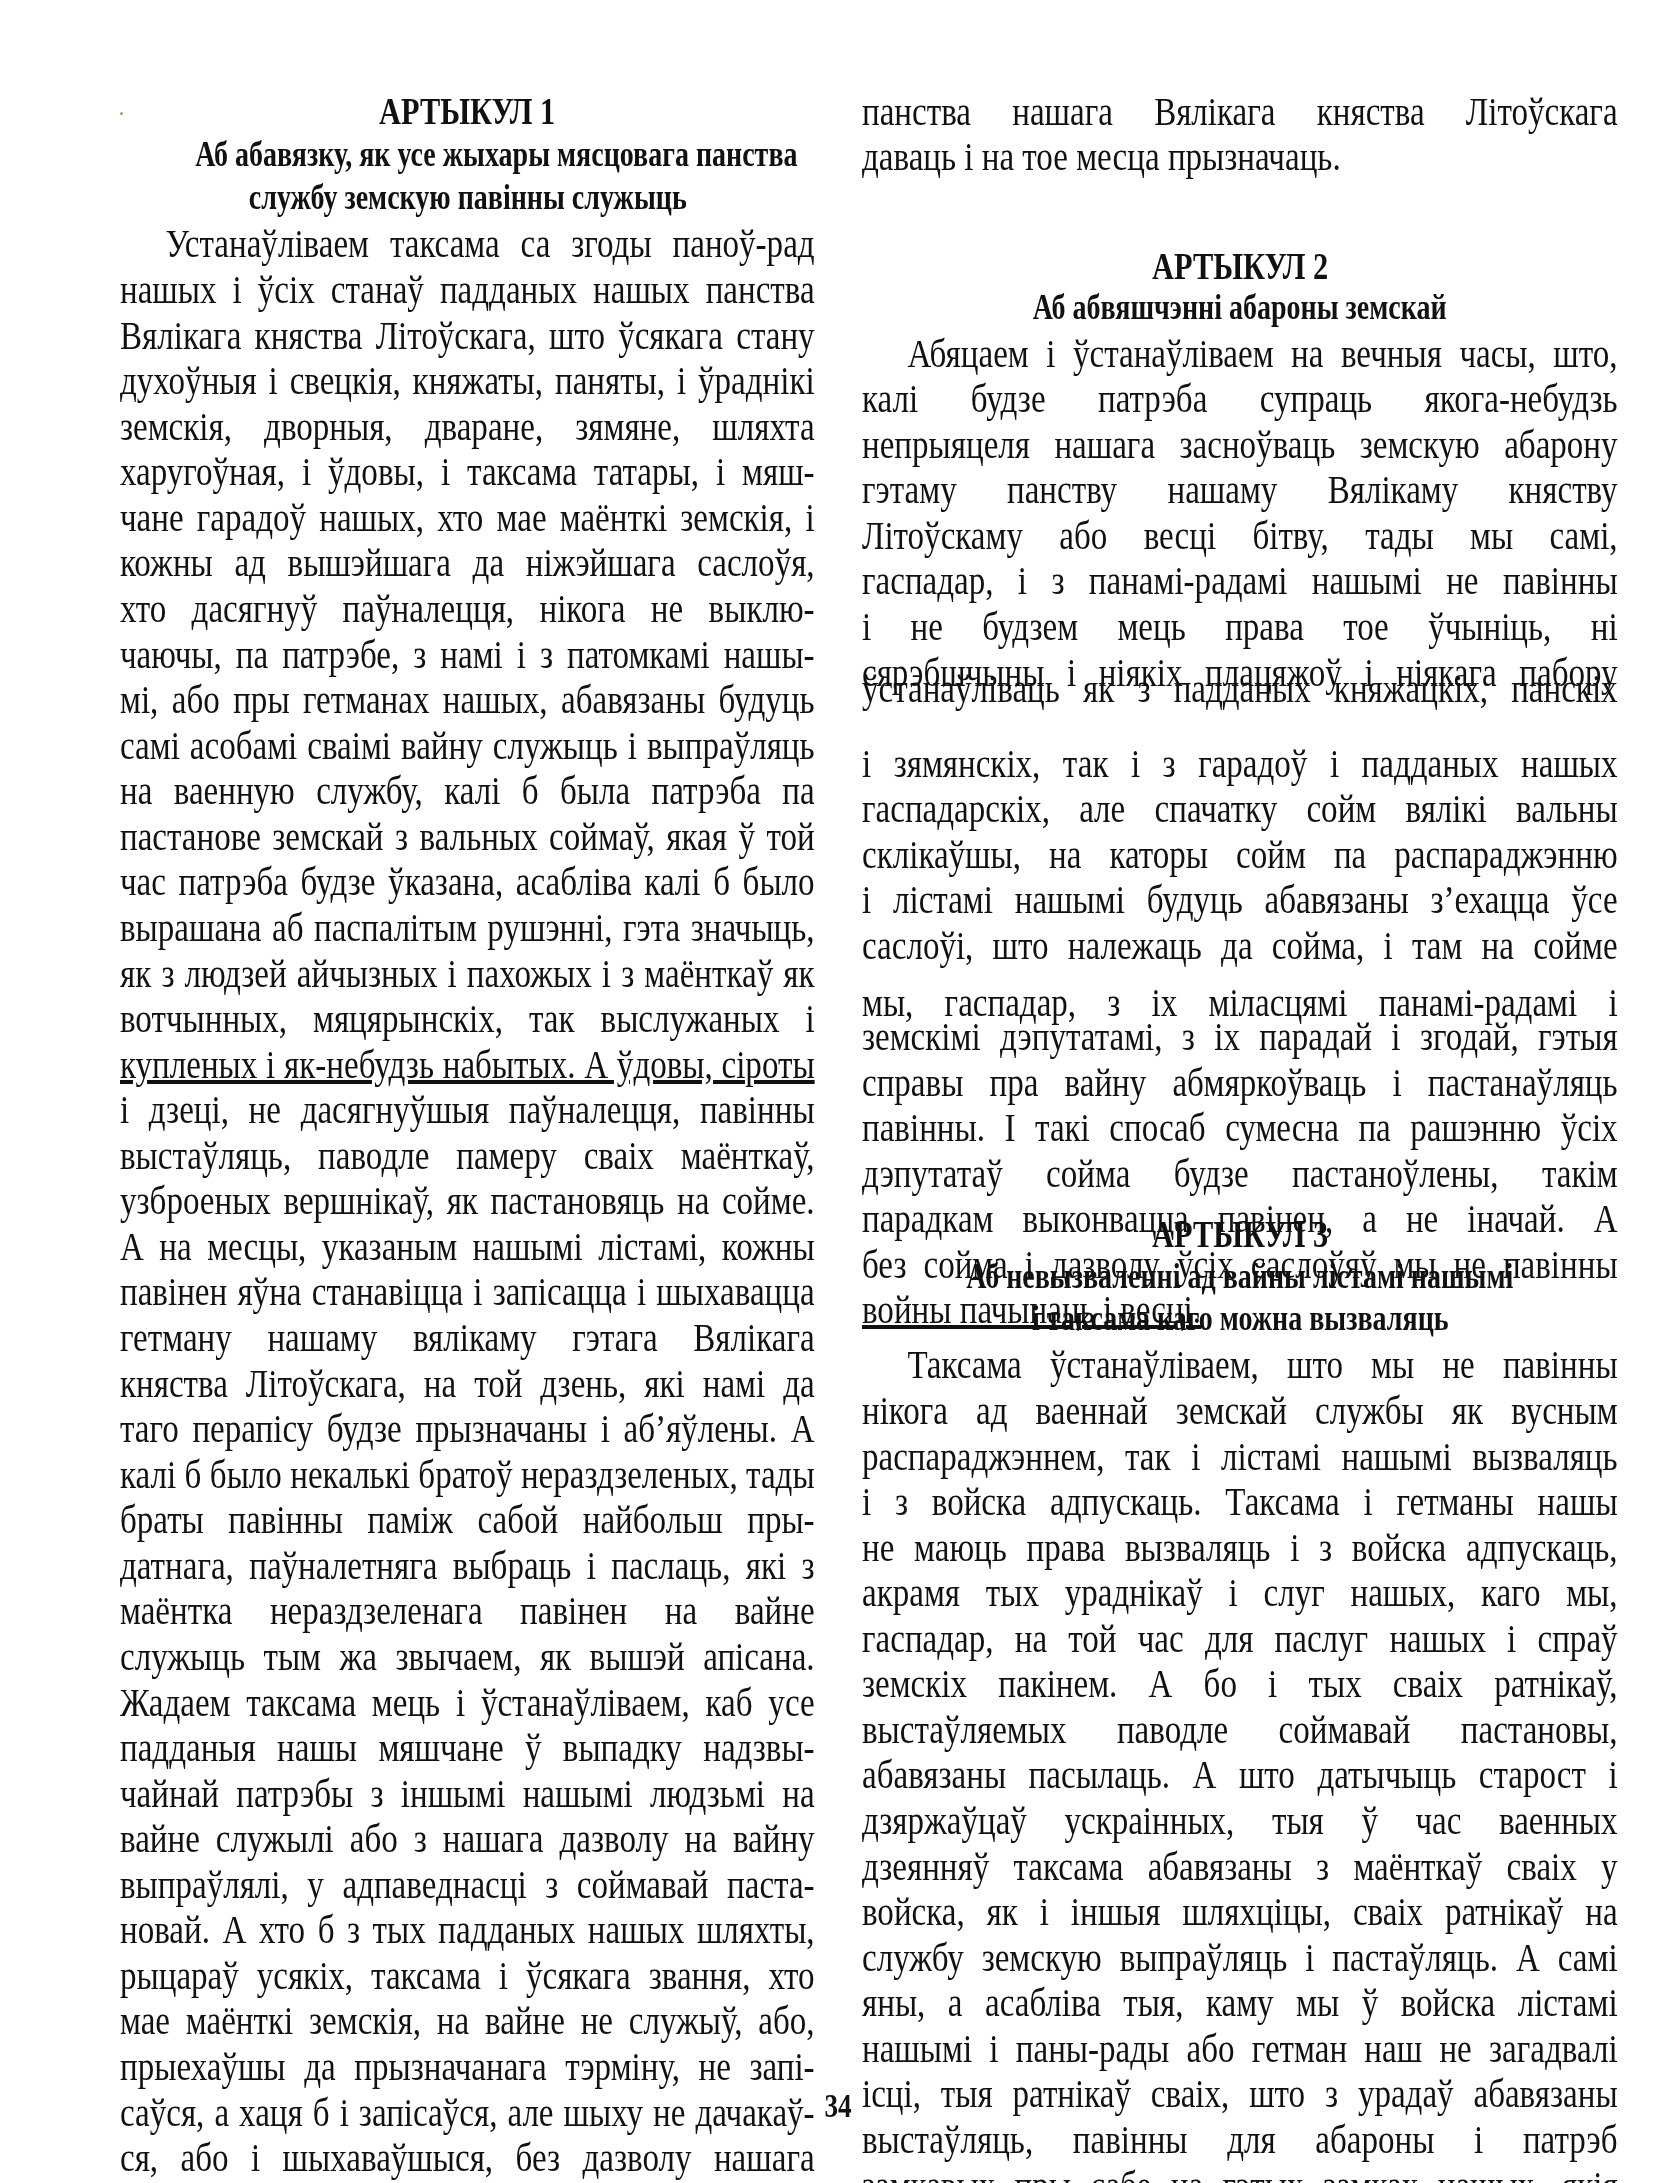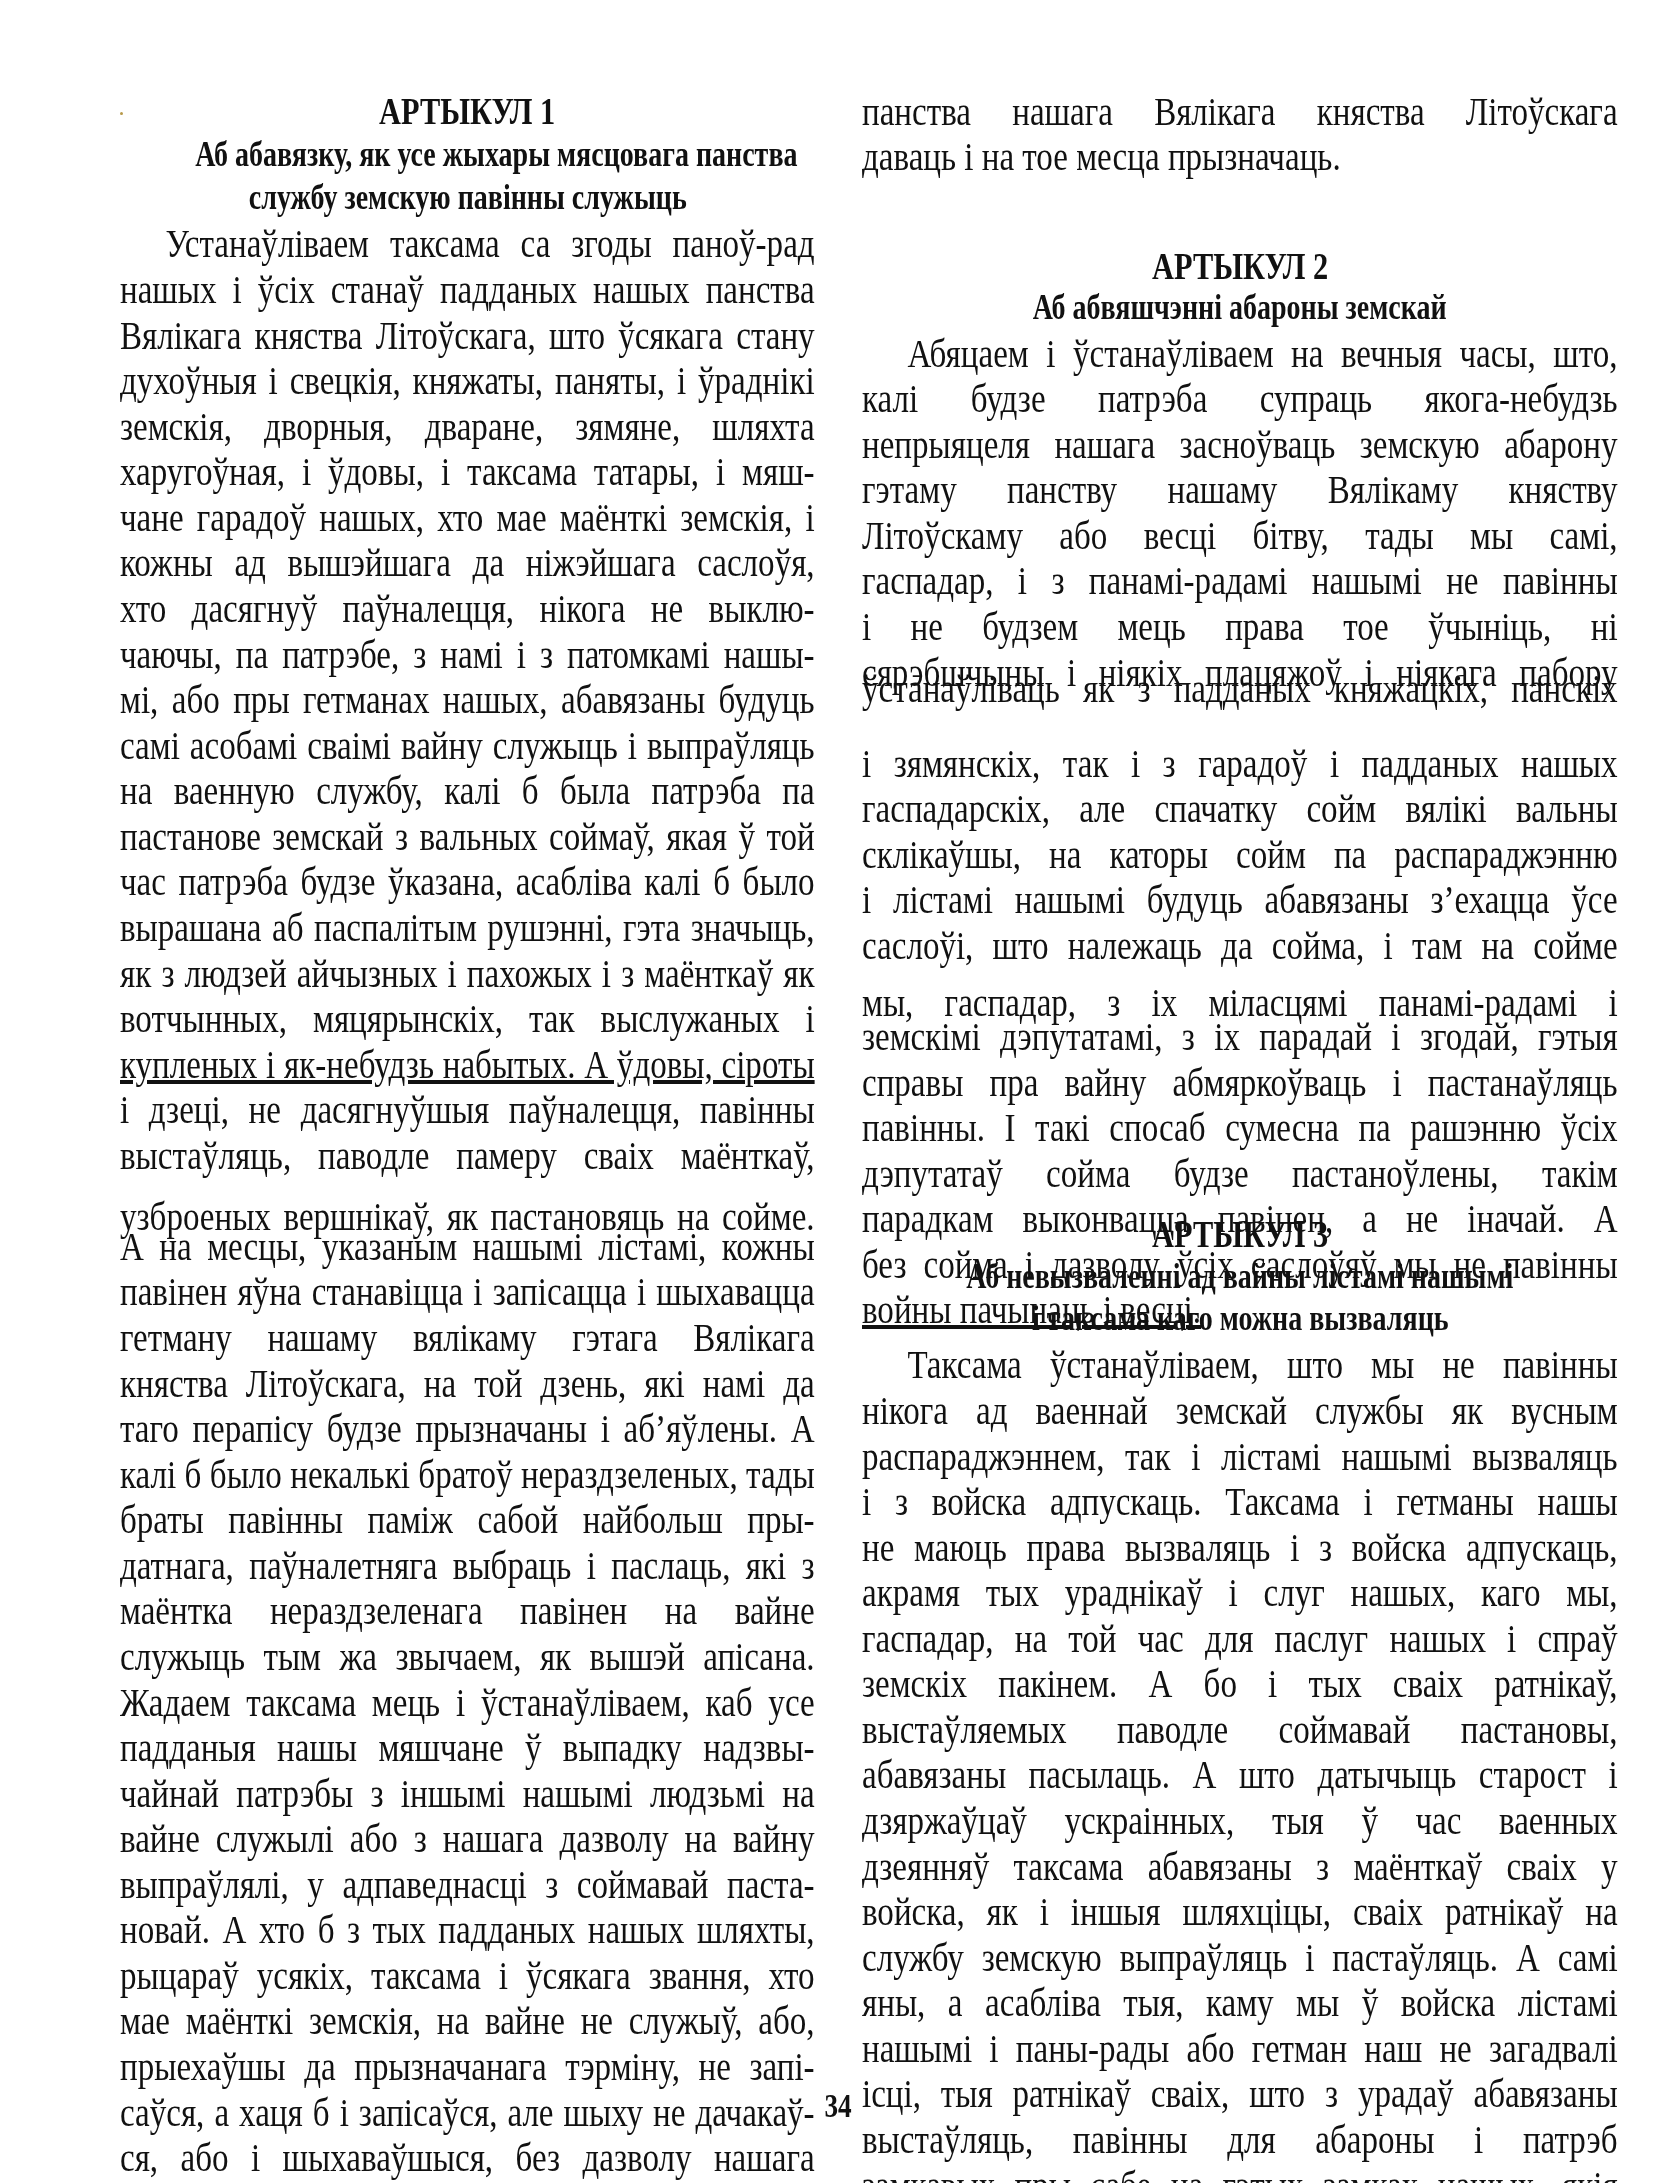--- a/index.html
+++ b/index.html
@@ -98,21 +98,21 @@
       </div>
       <div class="line" style="top: 1042px; text-decoration: underline;">
         <span class="inner">купленых і як-небудзь набытых. А ўдовы, сіроты</span>
       </div>
       <div class="line" style="top: 1087px;">
         <span class="inner">і дзеці, не дасягнуўшыя паўналецця, павінны</span>
       </div>
       <div class="line" style="top: 1133px;">
         <span class="inner">выстаўляць, паводле памеру сваіх маёнткаў,</span>
       </div>
-      <div class="line" style="top: 1178px; margin-top: 16px;">
+      <div class="line" style="top: 1178px;">
         <span class="inner">узброеных вершнікаў, як пастановяць на сойме.</span>
       </div>
       <div class="line" style="top: 1224px;">
         <span class="inner">А на месцы, указаным нашымі лістамі, кожны</span>
       </div>
       <div class="line" style="top: 1269px;">
         <span class="inner">павінен яўна станавіцца і запісацца і шыхавацца</span>
       </div>
       <div class="line" style="top: 1315px;">
         <span class="inner">гетману нашаму вялікаму гэтага  Вялікага</span>

